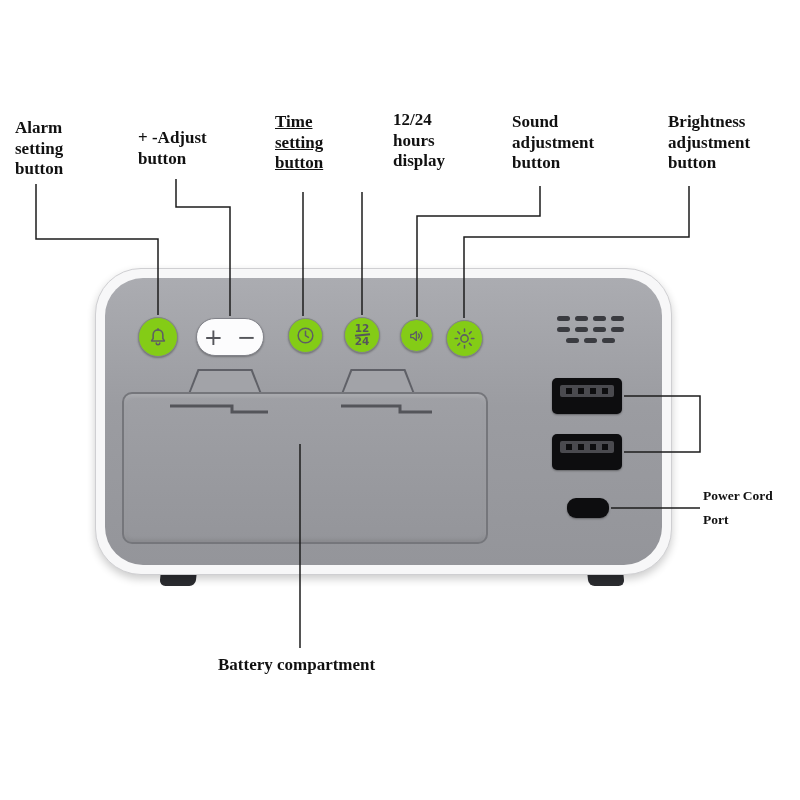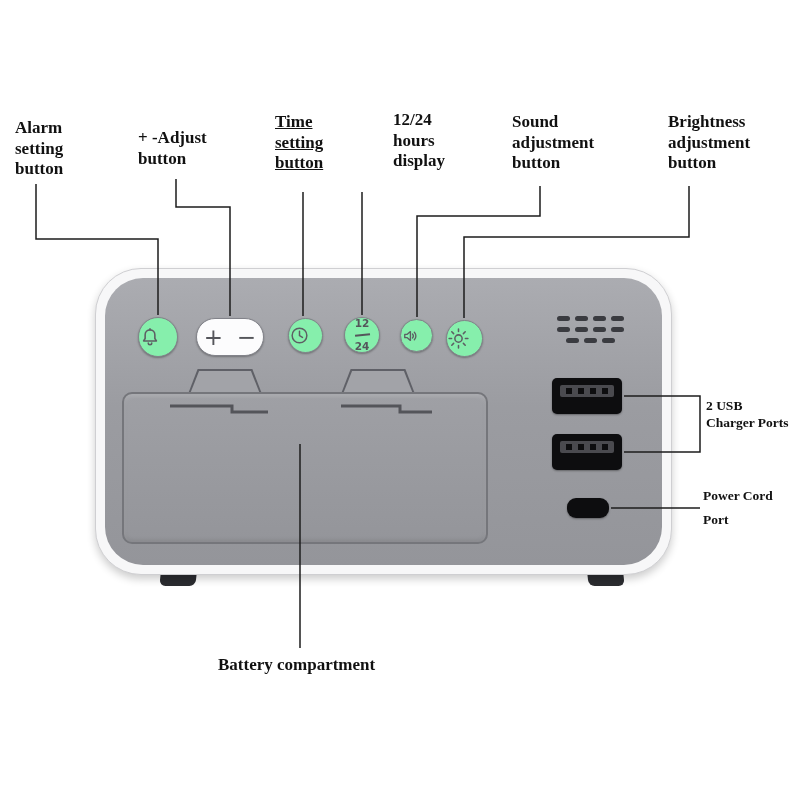--- a/index.html
+++ b/index.html
@@ -30,22 +30,22 @@
   }
   .foot {
     position:absolute; width:36px; height:12px; background:#2b2c30;
     border-radius:0 0 6px 6px; z-index:0;
   }
   .foot.left { left:160px; top:574px; transform:skewX(-6deg); }
   .foot.right { left:588px; top:574px; transform:skewX(6deg); }
 
   
   .btn {
-    position:absolute; background:#86efac; border:1.5px solid #82838a;
-    border-radius:50%; display:flex; align-items:center; justify-content:space-between;
+    position:absolute; background:#84cc16; border:1.5px solid #82838a;
+    border-radius:50%; display:flex; align-items:center; justify-content:center;
     box-shadow:0 1px 2px rgba(0,0,0,0.30); color:#5d5e63; z-index:2;
   }
   .btn svg { display:block; }
   .btn-pill {
     position:absolute; background:#fcfcfd; border:1.5px solid #82838a;
     border-radius:20px; display:flex; align-items:center; justify-content:space-around;
     box-shadow:0 1px 2px rgba(0,0,0,0.30); color:#55565b; z-index:2;
     font-family:"DejaVu Sans",sans-serif;
   }
   .btn-pill .sign { font-size:23px; font-weight:400; line-height:1; }
@@ -104,21 +104,20 @@
   <div class="callout" style="left:138px; top:128px; width:92px;">+ -Adjust button</div>
 
   <div class="callout" style="left:275px; top:112px; width:80px;text-decoration:underline;">Time setting button</div>
 
   <div class="callout" style="left:393px; top:110px; width:72px;">12/24 hours display</div>
 
   <div class="callout" style="left:512px; top:112px; width:112px;">Sound adjustment button</div>
 
   <div class="callout" style="left:668px; top:112px; width:116px;">Brightness adjustment button</div>
 
-  <div class="callout small tight" style="left:706px; top:398px; width:88px;">2 USB Charger Ports</div>
 
   <div class="callout small" style="left:703px; top:484px; width:92px;">Power Cord Port</div>
 
   <div class="callout" style="left:218px; top:655px; width:200px;">Battery compartment</div>
 
   <div class="foot left"></div>
   <div class="foot right"></div>
 
   <div class="device-outer">
     <div class="device-inner"></div>

